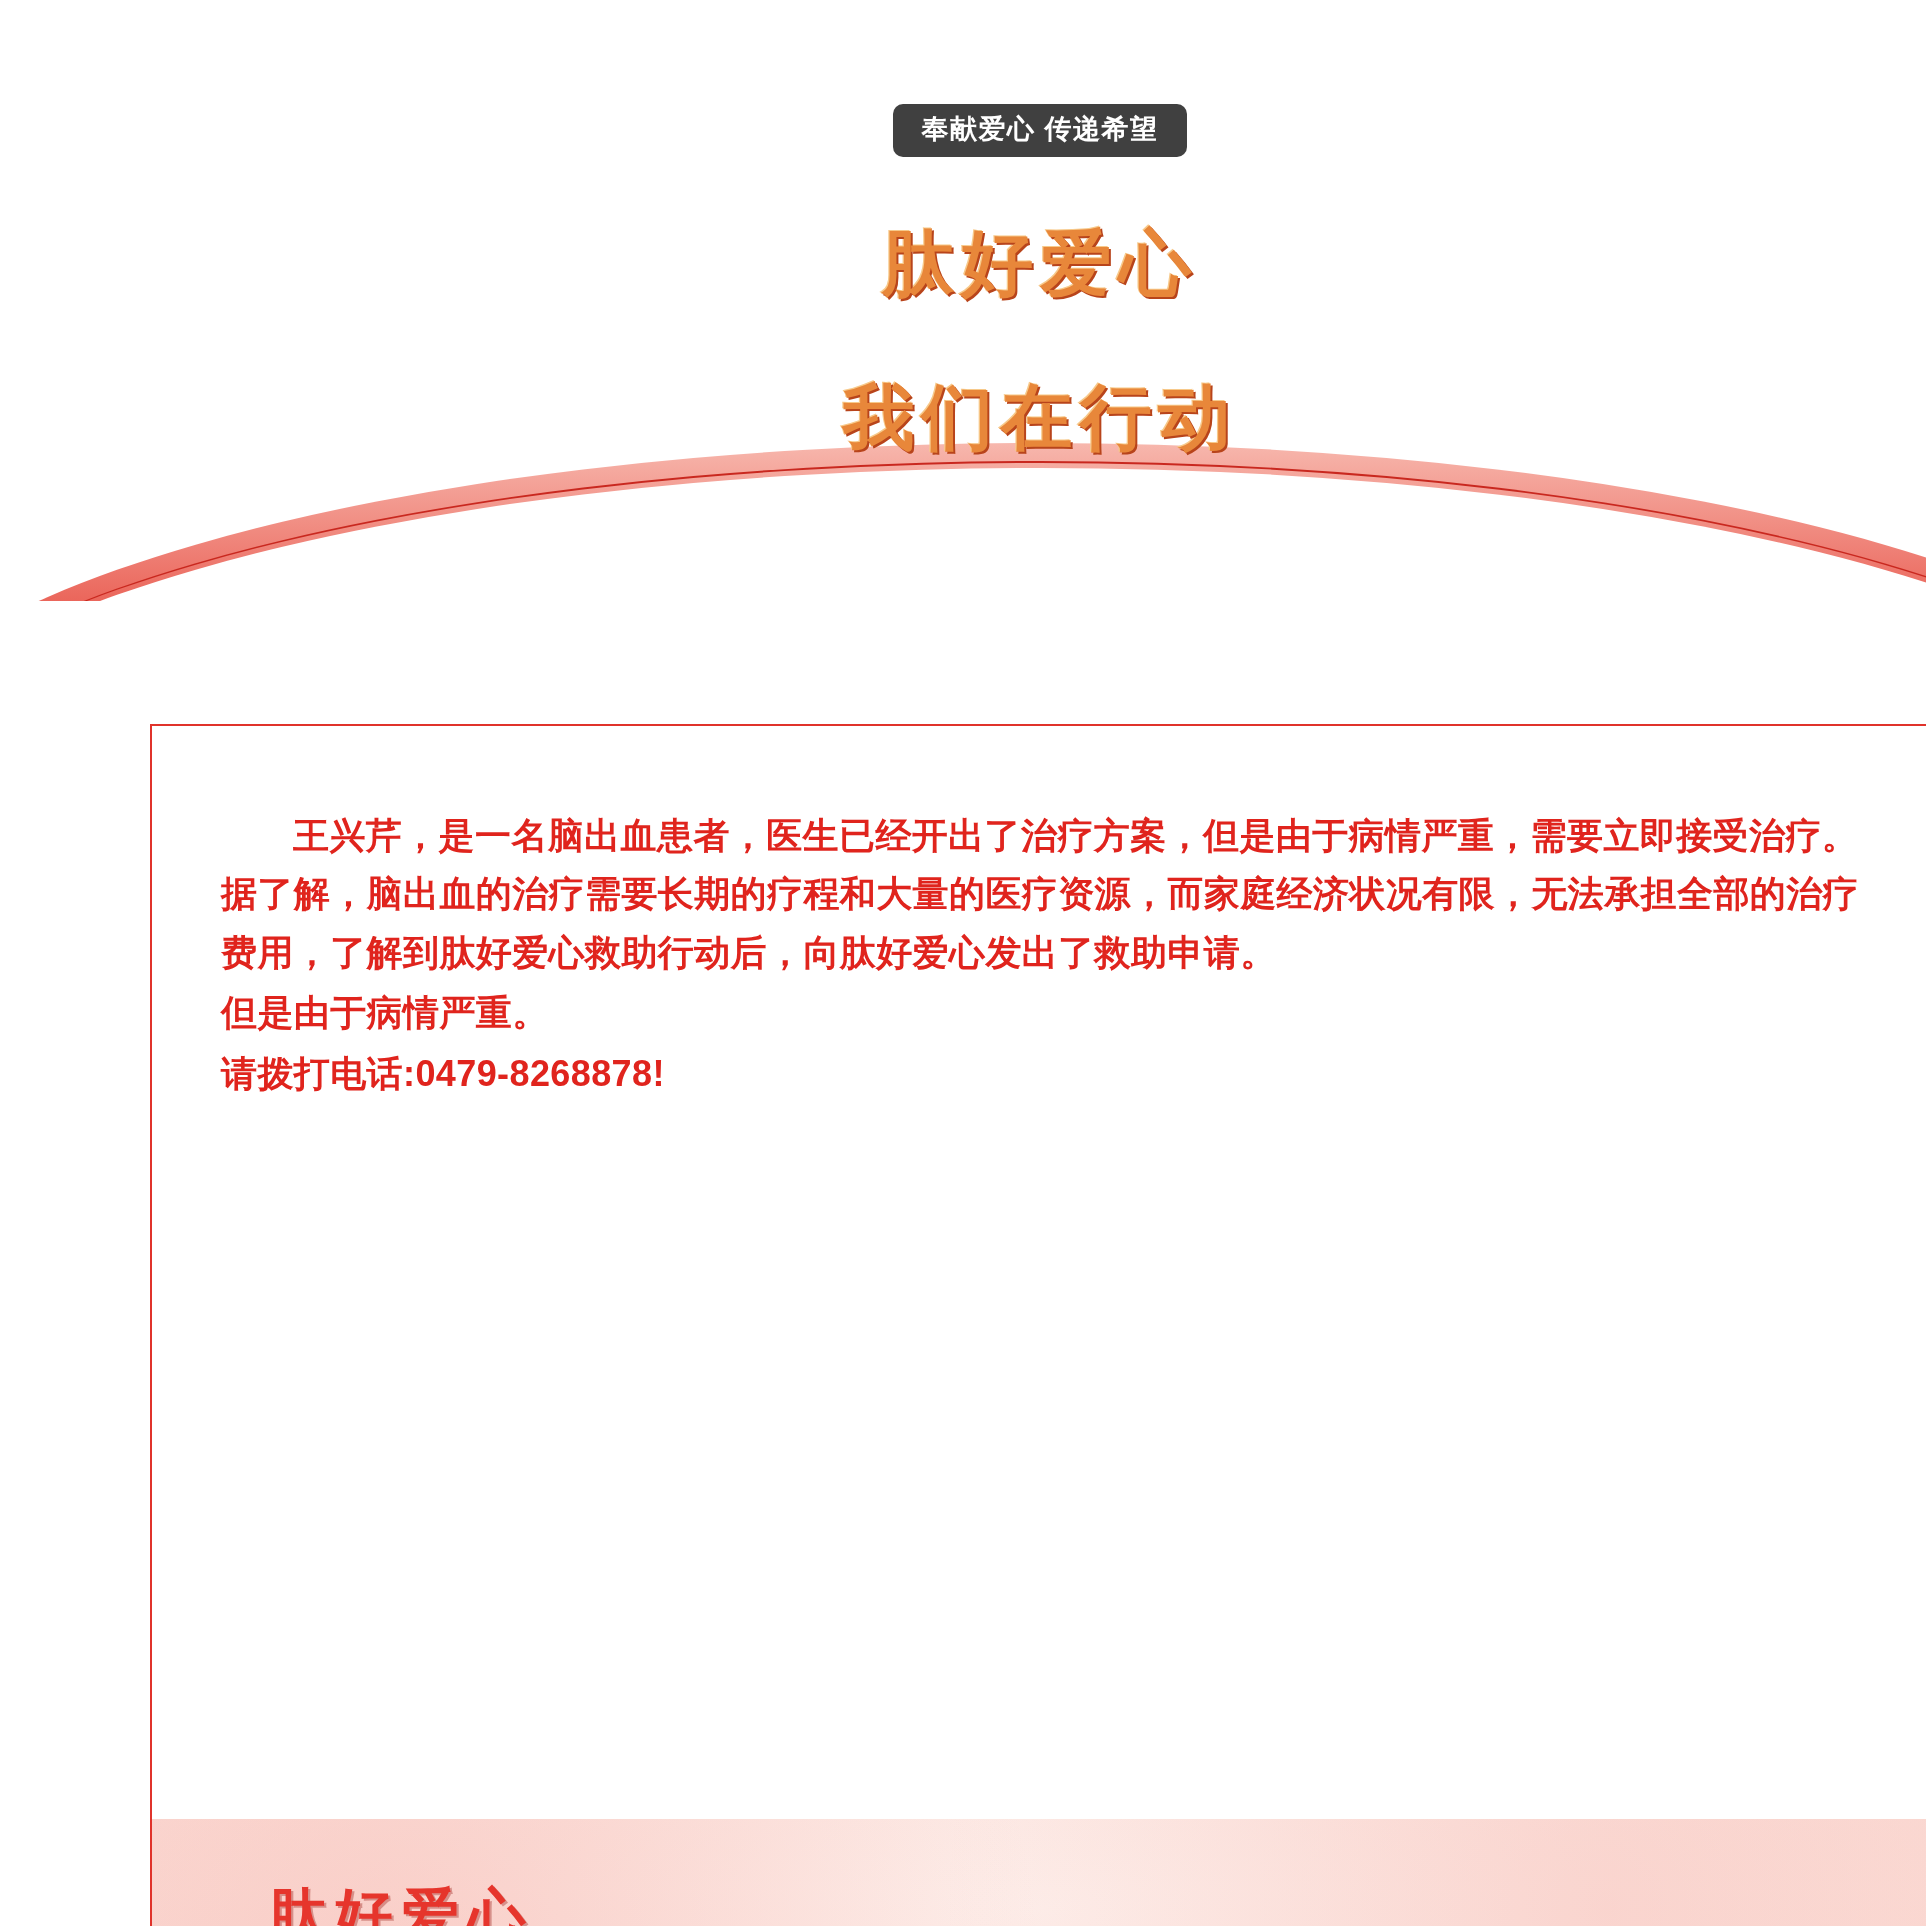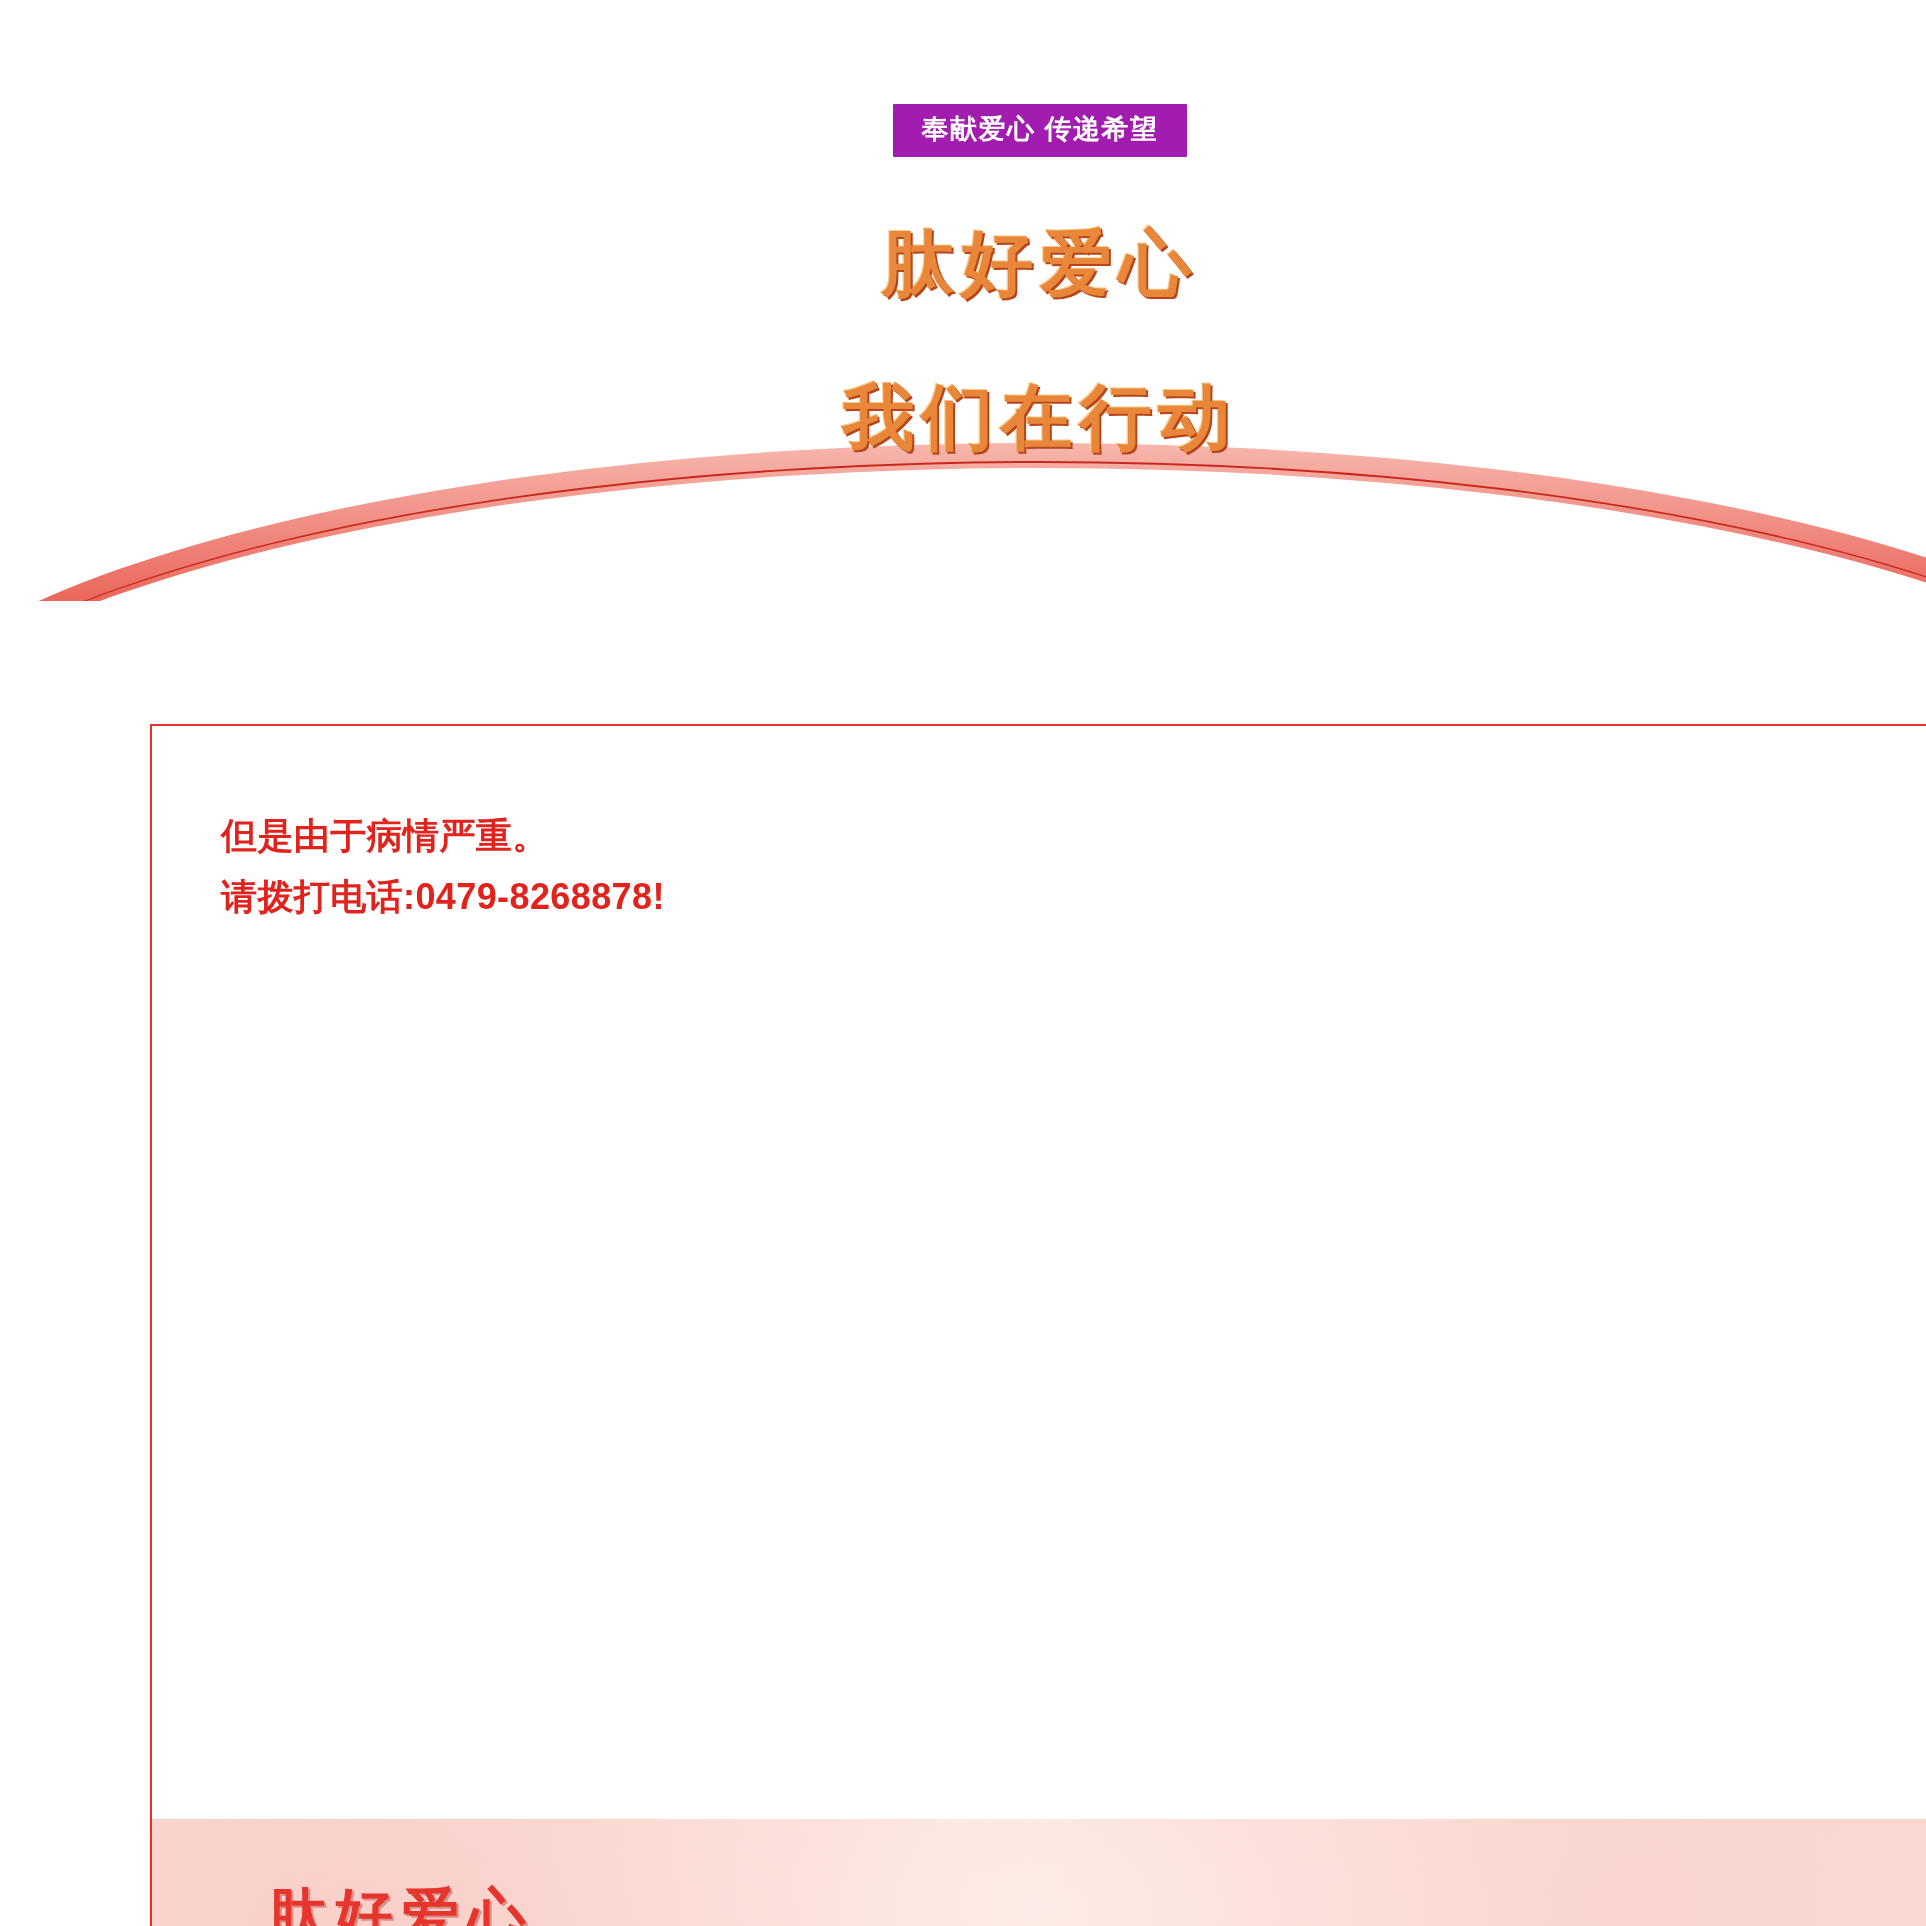--- a/index.html
+++ b/index.html
@@ -49,27 +49,27 @@
     height: 347px;
     background: transparent;
     border-top: 2.7px solid #c9281f;
     border-radius: 50% 50% 0 0 / 100% 100% 0 0;
   }
   .ribbon {
     position: absolute;
     left: 50%;
     transform: translateX(-50%);
     top: 104px;
-    background: #a21caf;
+    background: #404040;
     color: #ffffff;
     font-size: 27px;
     font-weight: bold;
     letter-spacing: 1.5px;
     padding: 11.6px 28.5px 14px 28.5px;
-    border-radius: 1px;
+    border-radius: 10px;
     white-space: nowrap;
     line-height: 1;
   }
   .title-line {
     position: absolute;
     left: 0;
     width: 2080px;
     text-align: center;
     font-size: 72px;
     font-weight: bold;
@@ -152,20 +152,21 @@
   <div class="header-curve-line"></div>
 
   <div class="ribbon">奉献爱心  传递希望</div>
   <div class="title-line title-line-1">肽好爱心</div>
   <div class="title-line title-line-2">我们在行动</div>
 </div>
 
 <div class="card">
 
   <div class="body-text">
+    <p class="indent">王兴芹，是一名脑出血患者，医生已经开出了治疗方案，但是由于病情严重，需要立即接受治疗。据了解，脑出血的治疗需要长期的疗程和大量的医疗资源，而家庭经济状况有限，无法承担全部的治疗费用，了解到肽好爱心救助行动后，向肽好爱心发出了救助申请。</p>
     <p>但是由于病情严重。</p>
     <p>请拨打电话:0479-8268878!</p>
   </div>
 
   <div class="promo">
     <div class="promo-haze"></div>
 
     <div class="promo-logo">
       <div class="cn">肽好爱心</div>
 

